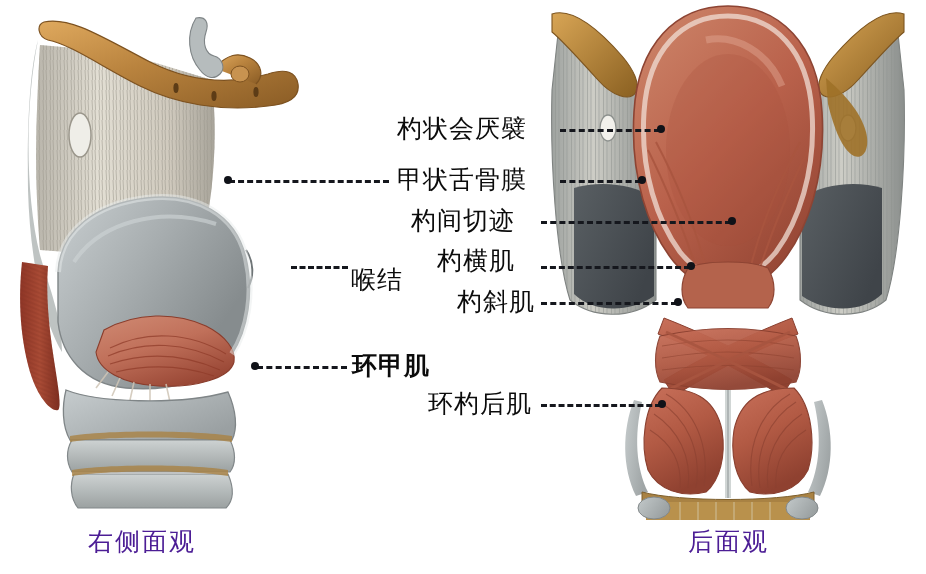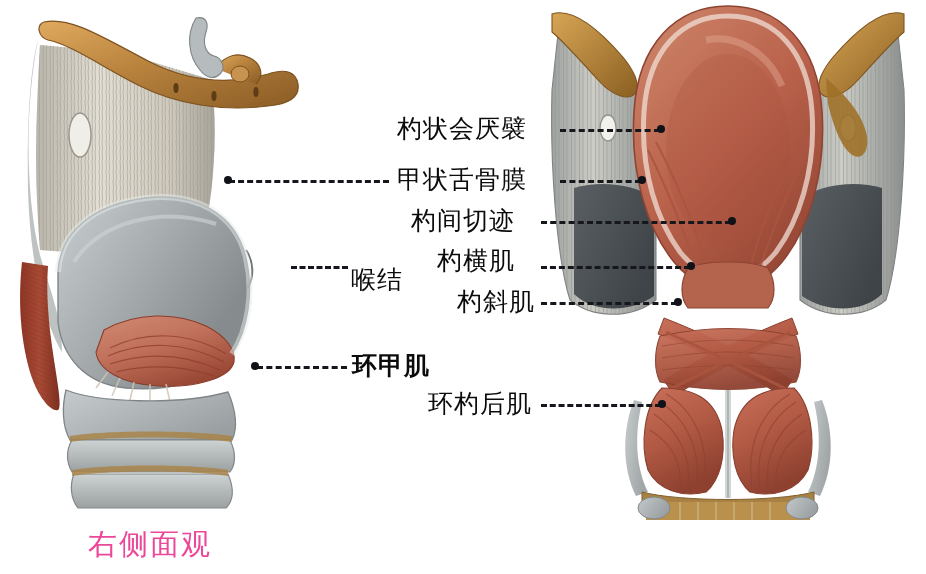--- a/index.html
+++ b/index.html
@@ -2,21 +2,21 @@
 <html><head>
 <meta charset="utf-8">
 <style>
   html,body{margin:0;padding:0;background:#fff;}
   body{width:926px;height:574px;position:relative;overflow:hidden;
        font-family:"DejaVu Serif","Liberation Serif",serif;}
   #stage{position:absolute;inset:0;width:926px;height:410px;background:#ffffff;}
   .fig{position:absolute;}
   #fig-left{left:0;top:0;width:360px;height:520px;}
   #fig-right{left:530px;top:0;width:396px;height:520px;}
-  .caption{position:absolute;font-size:29px;color:#ec4899;letter-spacing:2px;
+  .caption{position:absolute;font-size:25px;color:#4c1d95;letter-spacing:2px;
            font-family:"DejaVu Serif","Liberation Serif",serif;white-space:nowrap;}
   #cap-left{left:88px;top:525px;}
   #cap-right{left:688px;top:525px;}
   .lbl{position:absolute;font-size:25px;color:#0b0b0b;white-space:nowrap;
        letter-spacing:1px;line-height:1;
        font-family:"DejaVu Serif","Liberation Serif",serif;}
   .lead{position:absolute;height:0;border-top:3px dashed #15171d;}
   .dot{position:absolute;width:8px;height:8px;border-radius:50%;background:#101218;}
   svg{display:block;overflow:visible;}
 </style>
@@ -304,14 +304,15 @@
 
   <div class="lbl" style="left:437px;top:236px;margin-top:12px;">杓横肌</div>
 
   <div class="lbl" style="left:437px;top:289px;margin-left:20px;">杓斜肌</div>
 
   <div class="lbl" style="left:352px;top:353px;font-weight:bold;">环甲肌</div>
 
   <div class="lbl" style="left:428px;top:391px;">环杓后肌</div>
 
   <div class="caption" id="cap-left">右侧面观</div>
+  <div class="caption" id="cap-right">后面观</div>
 
 </div>
 
 </body></html>

